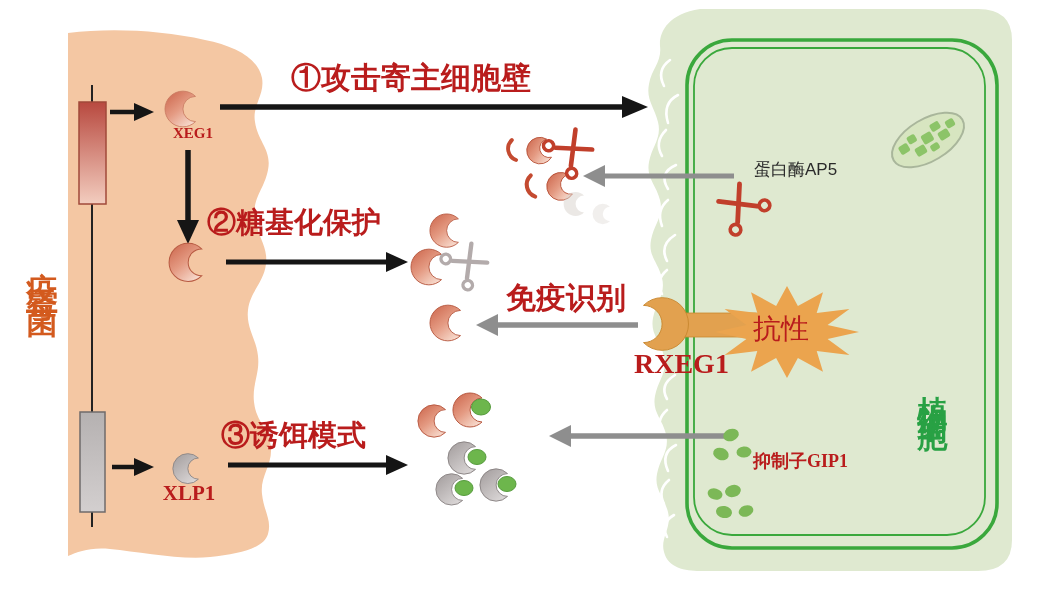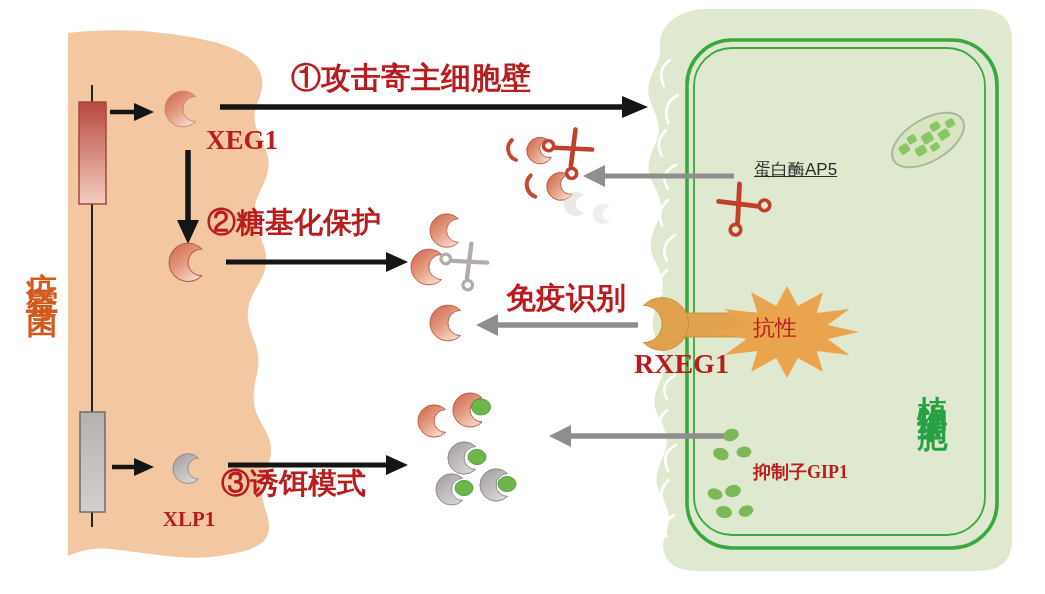--- a/index.html
+++ b/index.html
@@ -5,21 +5,21 @@
   html,body{margin:0;padding:0;background:#ffffff;}
   #canvas{
     position:relative;width:1045px;height:594px;background:#ffffff;overflow:hidden;
     font-family:"Liberation Sans",sans-serif;
   }
   #figure-svg{position:absolute;left:0;top:0;}
   .label{position:absolute;color:#b91c1c;white-space:nowrap;line-height:1.05;}
   .bold{font-weight:bold;}
   .serif{font-family:"Liberation Serif",serif;}
   .step{font-size:29px;font-weight:bold;}
-  .sub{font-size:17px;color:#2a2a2a;text-decoration:underline;}
+  .sub{font-size:17px;color:#2a2a2a;}
   .vtext{writing-mode:vertical-rl;text-orientation:upright;font-weight:bold;}
   .center{text-align:center;}
 </style>
 </head>
 <body>
 
 <div id="canvas">
 
 <svg id="figure-svg" width="1045" height="594" viewBox="0 0 1045 594">
   <defs>
@@ -204,24 +204,24 @@
 
 
 <div class="label sub" style="left:754px;top:161px;">蛋白酶AP5</div>
 
 <div class="label step" style="left:506px;top:282px;font-size:30px;">免疫识别</div>
 
 <div class="label step" style="left:207px;top:207px;">②糖基化保护</div>
 
 <div class="label bold serif" style="left:634px;top:349px;font-size:28px;font-family:Liberation Serif, serif;">RXEG1</div>
 
-<div class="label" style="left:753px;top:316px;font-size:22px;">抗性</div>
-
-<div class="label step" style="left:221px;top:420px;margin-top:48px;">③诱饵模式</div>
-
-
-<div class="label bold serif" style="left:753px;top:463px;font-size:18px;">抑制子GIP1</div>
-
-<div class="label bold serif center" style="left:158px;top:126px;width:70px;font-size:27px;margin-left:48px;">XEG1</div>
-
-<div class="label bold serif center" style="left:158px;top:482px;width:62px;font-size:21px;margin-top:26px;">XLP1</div>
+<div class="label" style="left:753px;top:316px;font-size:28px;font-family:Liberation Mono, monospace;">抗性</div>
+
+<div class="label step" style="left:221px;top:420px;">③诱饵模式</div>
+
+
+<div class="label bold serif" style="left:753px;top:452px;font-size:18px;">抑制子GIP1</div>
+
+<div class="label bold serif center" style="left:158px;top:126px;width:70px;font-size:15px;">XEG1</div>
+
+<div class="label bold serif center" style="left:158px;top:482px;width:62px;font-size:21px;">XLP1</div>
 
 </div>
 
 </body></html>

